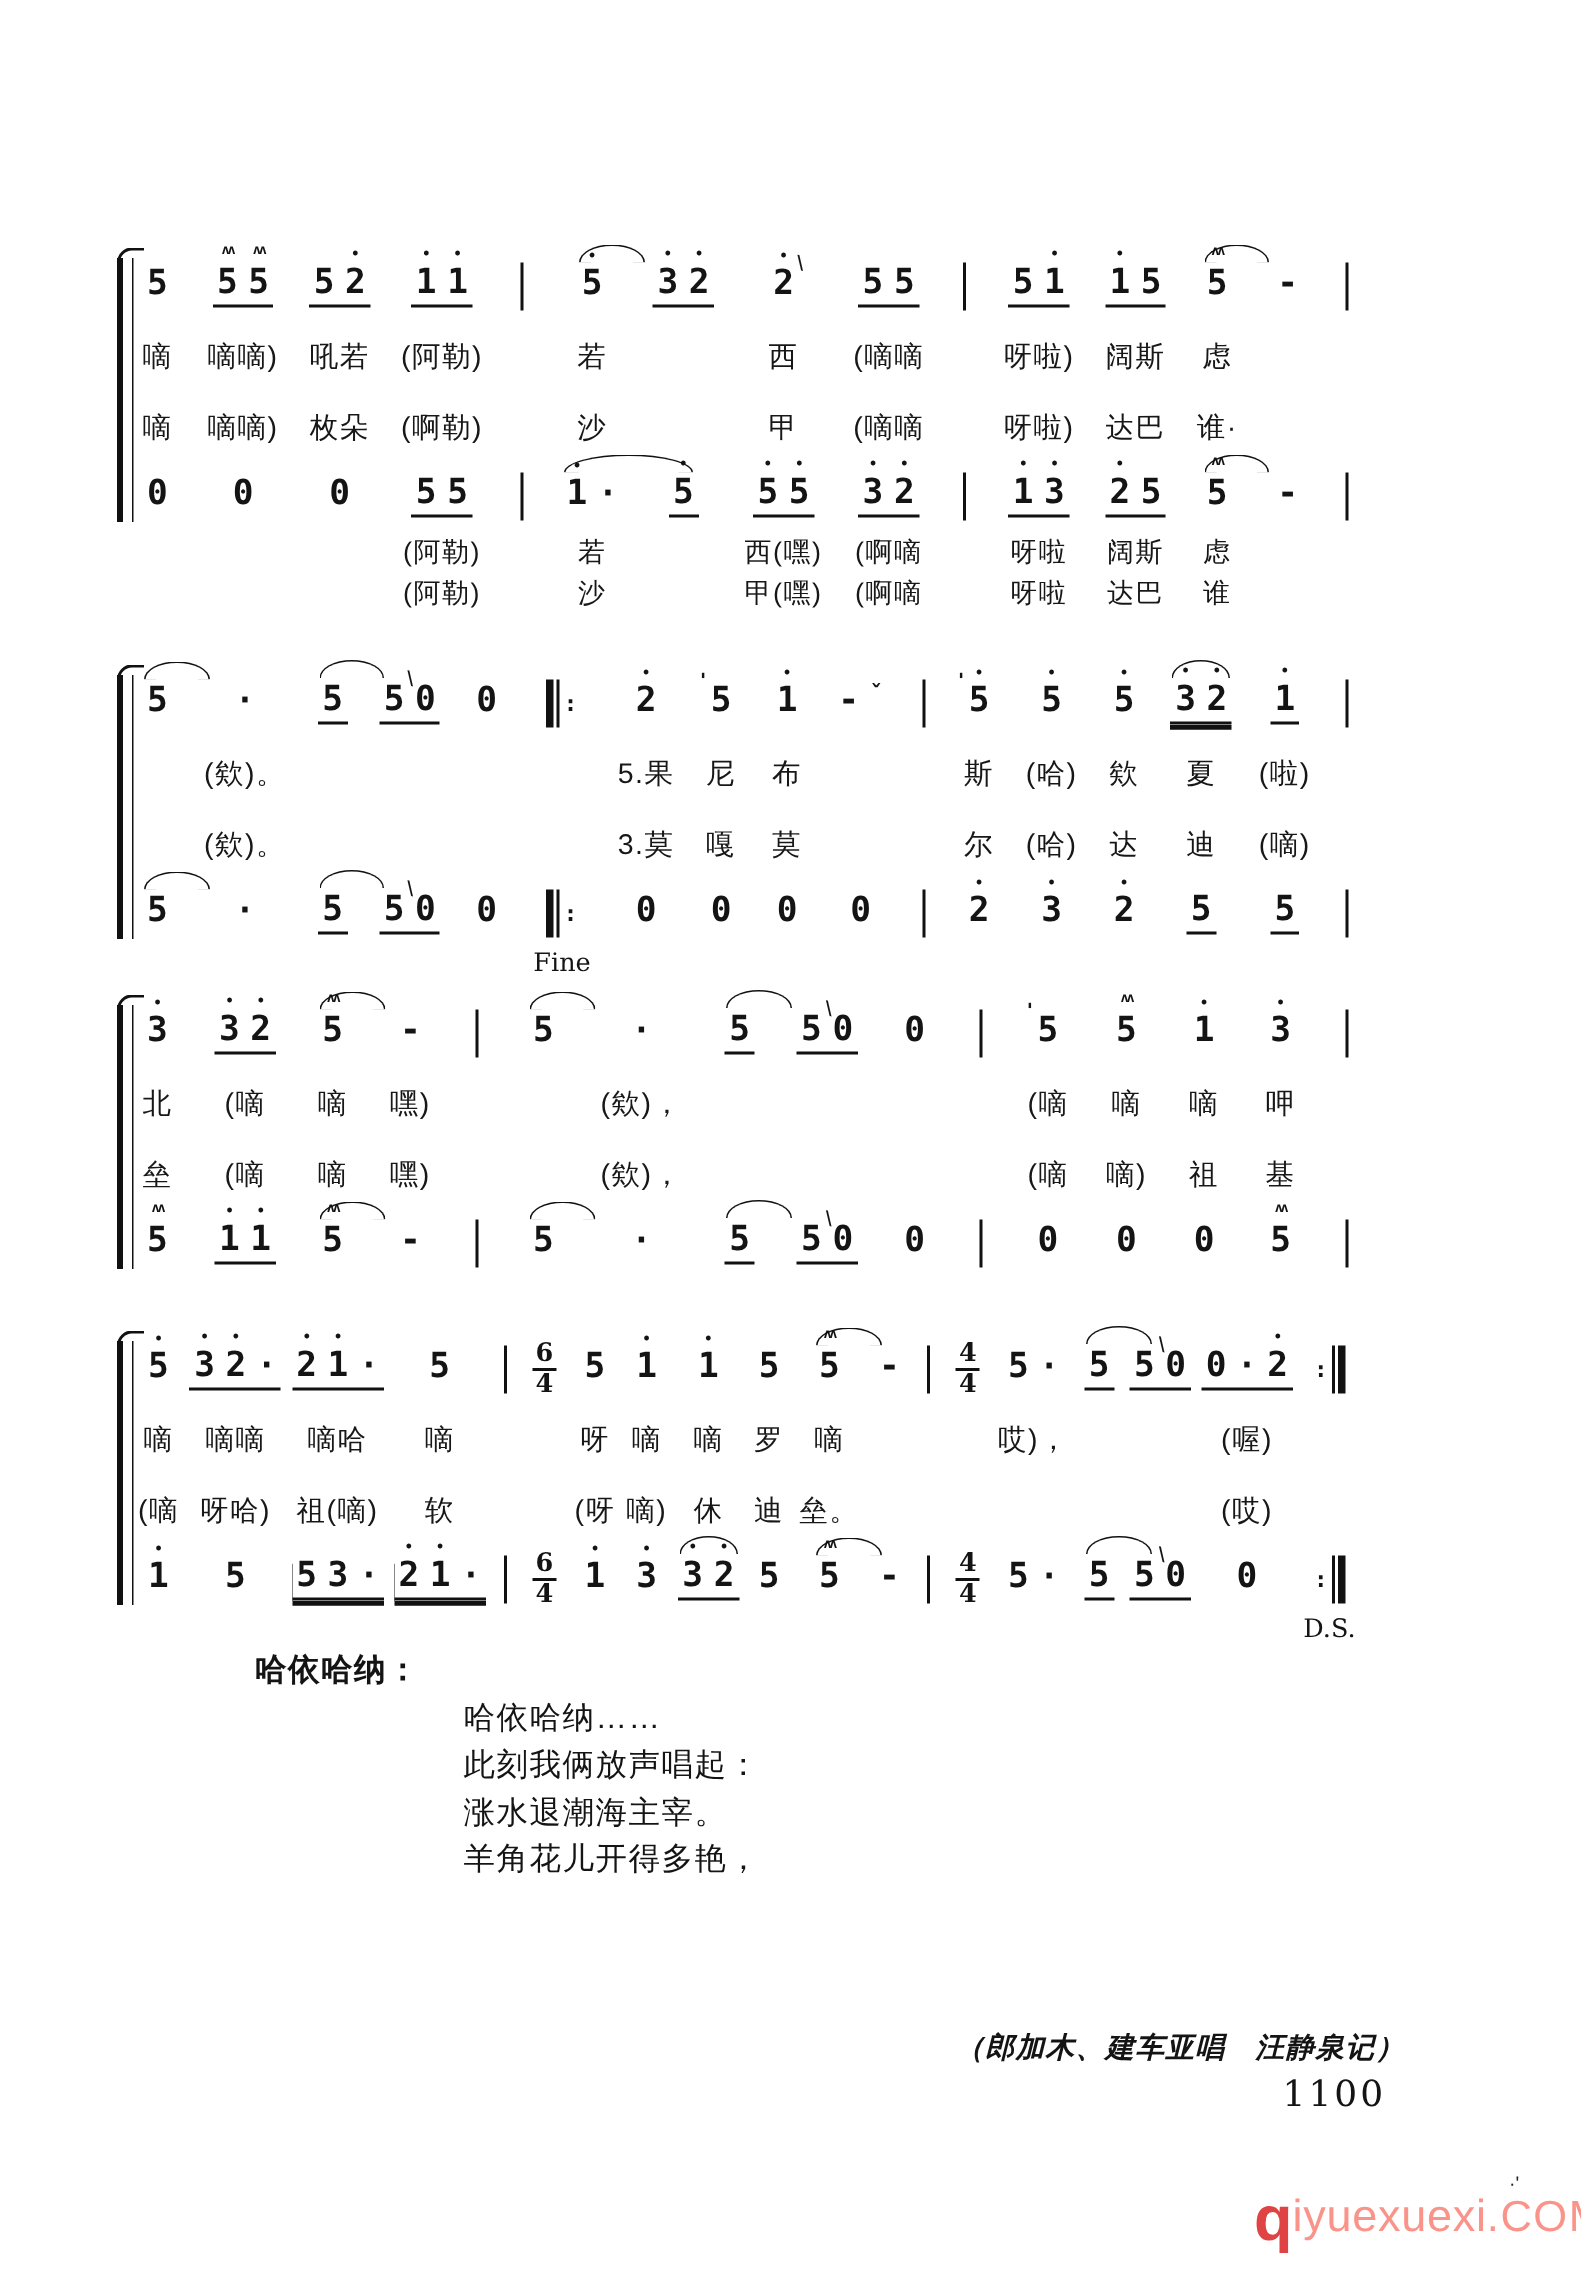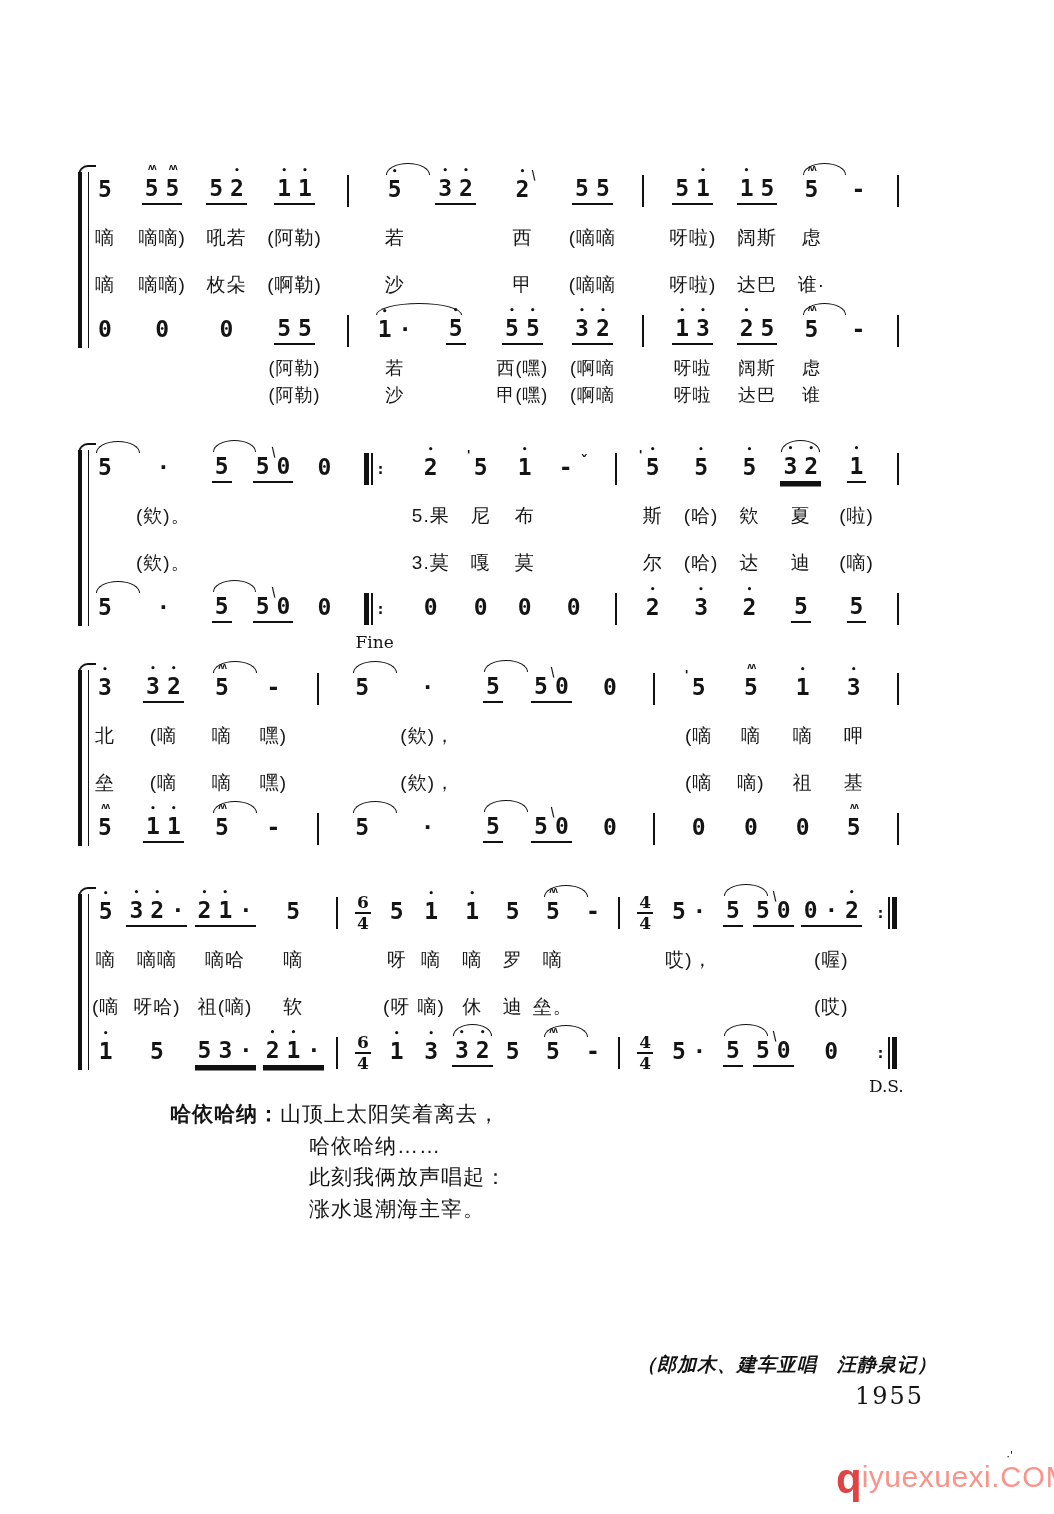--- a/index.html
+++ b/index.html
@@ -1325,30 +1325,30 @@
           <div class="cell row-le" style="height: 20px;">
             <span class="lerow">D.S.</span>
           </div>
         </div>
       </div>
     </div>
 
   <div class="trans">
     <div class="first">
       <span class="lab">哈依哈纳：</span>
-      <span class="tline" style="margin-left:0">山顶上太阳笑着离去，</span>
     </div>
     <div id="trans-lines">
         <div class="tline">哈依哈纳……</div>
         <div class="tline">此刻我俩放声唱起：</div>
         <div class="tline">涨水退潮海主宰。</div>
+        <div class="tline">羊角花儿开得多艳，</div>
       </div>
   </div>
 
   <div class="attrib">（郎加木、建车亚唱　汪静泉记）</div>
-  <div class="pageno">1955</div>
+  <div class="pageno">1100</div>
 
   <div class="wm">
     <span class="wq" style="color: rgb(224, 67, 67);">q</span><span class="wrest" style="color: rgb(250, 148, 138);">iyuexuexi</span><span class="wsuf" style="color: rgb(250, 148, 138);">.COM</span>
   </div>
   <div class="wm-tick">·'</div>
 
 </div>
 
 </body></html>

